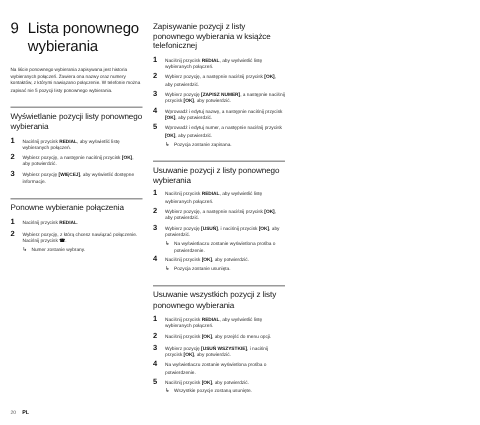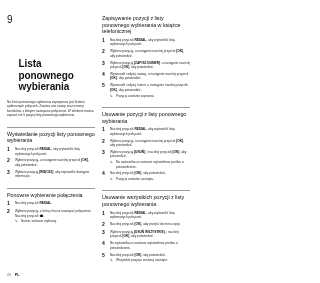--- a/index.html
+++ b/index.html
@@ -38,25 +38,24 @@
     margin: 6px 0 0 0;
   }
   .chapter-num {
     font-size: 10px;
     font-weight: 400;
     line-height: 11.5px;
     color: #111;
   }
   .chapter-title {
     font-size: 10px;
-    font-weight: 700;
+    font-weight: 400;
     line-height: 11.5px;
     color: #111;
     letter-spacing: -0.1px;
-    margin-top: 44px;
   }
 
   .intro {
     margin-top: 7px;
     font-size: 3.1px;
     line-height: 4.6px;
     color: #2b2b2b;
     text-align: left;
   }
 

